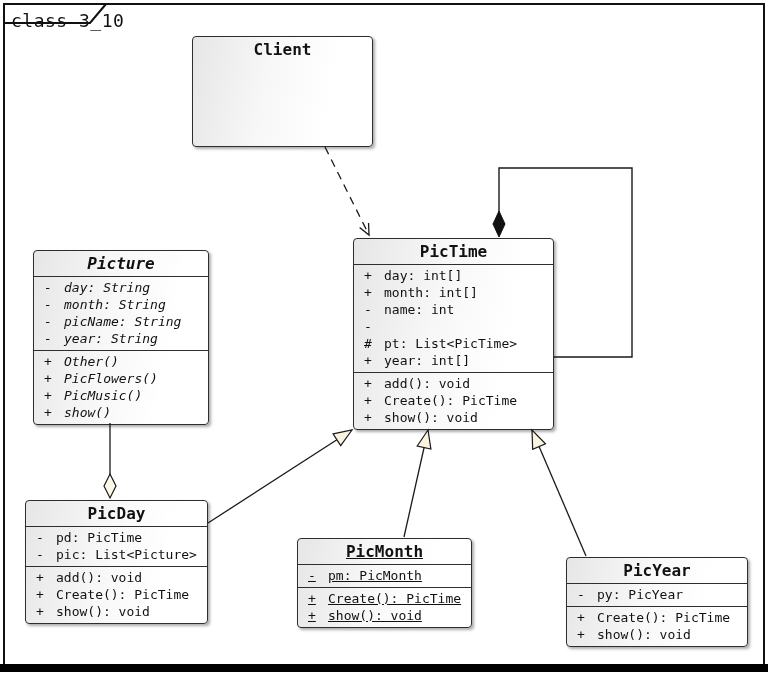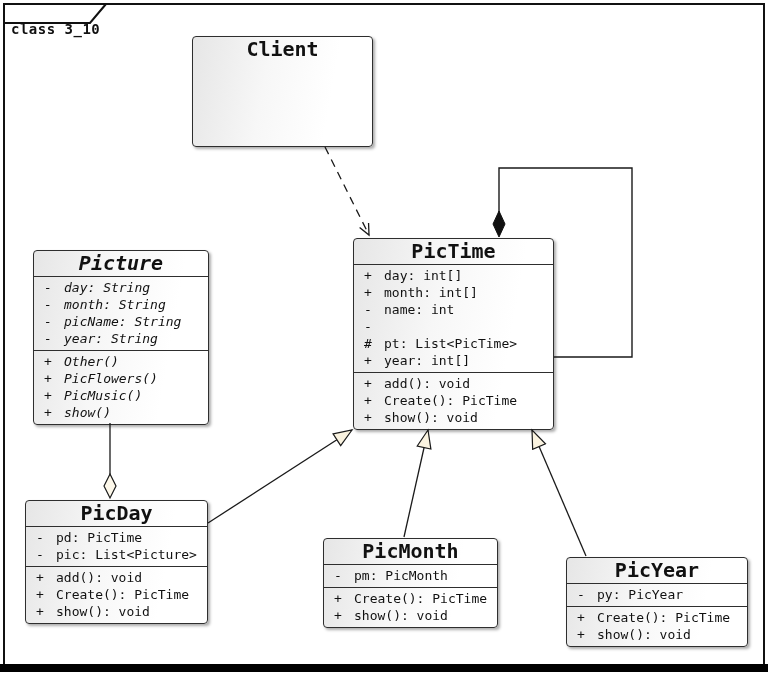--- a/index.html
+++ b/index.html
@@ -11,43 +11,43 @@
   }
   
   #frame-border{
     position:absolute;left:3px;top:3px;width:762px;height:662px;
     border:2px solid #111;border-bottom:none;box-sizing:border-box;
   }
   #frame-bottom-bar{
     position:absolute;left:0;top:664px;width:768px;height:8px;background:#000;
   }
   #frame-label{
-    position:absolute;left:11px;top:21px;font-size:14px;font-weight:bold;
+    position:absolute;left:11px;top:10px;font-size:18px;font-weight:normal;
     letter-spacing:0.5px;white-space:pre;
   }
   
   .uml-class{
     position:absolute;box-sizing:border-box;
     border:1.4px solid #2e2e2e;border-radius:4px;
     background:linear-gradient(100deg,#e6e6e6 0%,#f7f7f7 40%,#ffffff 75%);
     box-shadow:2px 2px 3px rgba(0,0,0,0.33);
   }
   .uml-title{
-    font-size:20px;font-weight:bold;text-align:center;
+    font-size:16px;font-weight:bold;text-align:center;
     padding:4px 2px;line-height:17px;white-space:pre;
   }
   .compartment{border-top:1.4px solid #2e2e2e;padding:2px 0 3px 0;}
   .member{display:flex;font-size:13px;line-height:17px;white-space:pre;}
   .member .vis{flex:none;width:30px;padding-left:10px;box-sizing:border-box;}
   .member .txt{flex:auto;}
   #box-client{left:192px;top:36px;width:181px;height:111px;}
   #box-picture{left:33px;top:250px;width:176px;font-style:italic;}
   #box-pictime{left:353px;top:238px;width:201px;}
   #box-picday{left:25px;top:500px;width:183px;}
-  #box-picmonth{left:323px;top:538px;width:175px;}
+  #box-picmonth{left:297px;top:538px;width:175px;text-decoration:underline;}
   #box-picyear{left:566px;top:557px;width:182px;}
   
   #connector-layer{
     position:absolute;left:0;top:0;width:768px;height:674px;
     pointer-events:none;
   }
 </style>
 </head>
 <body>
 

